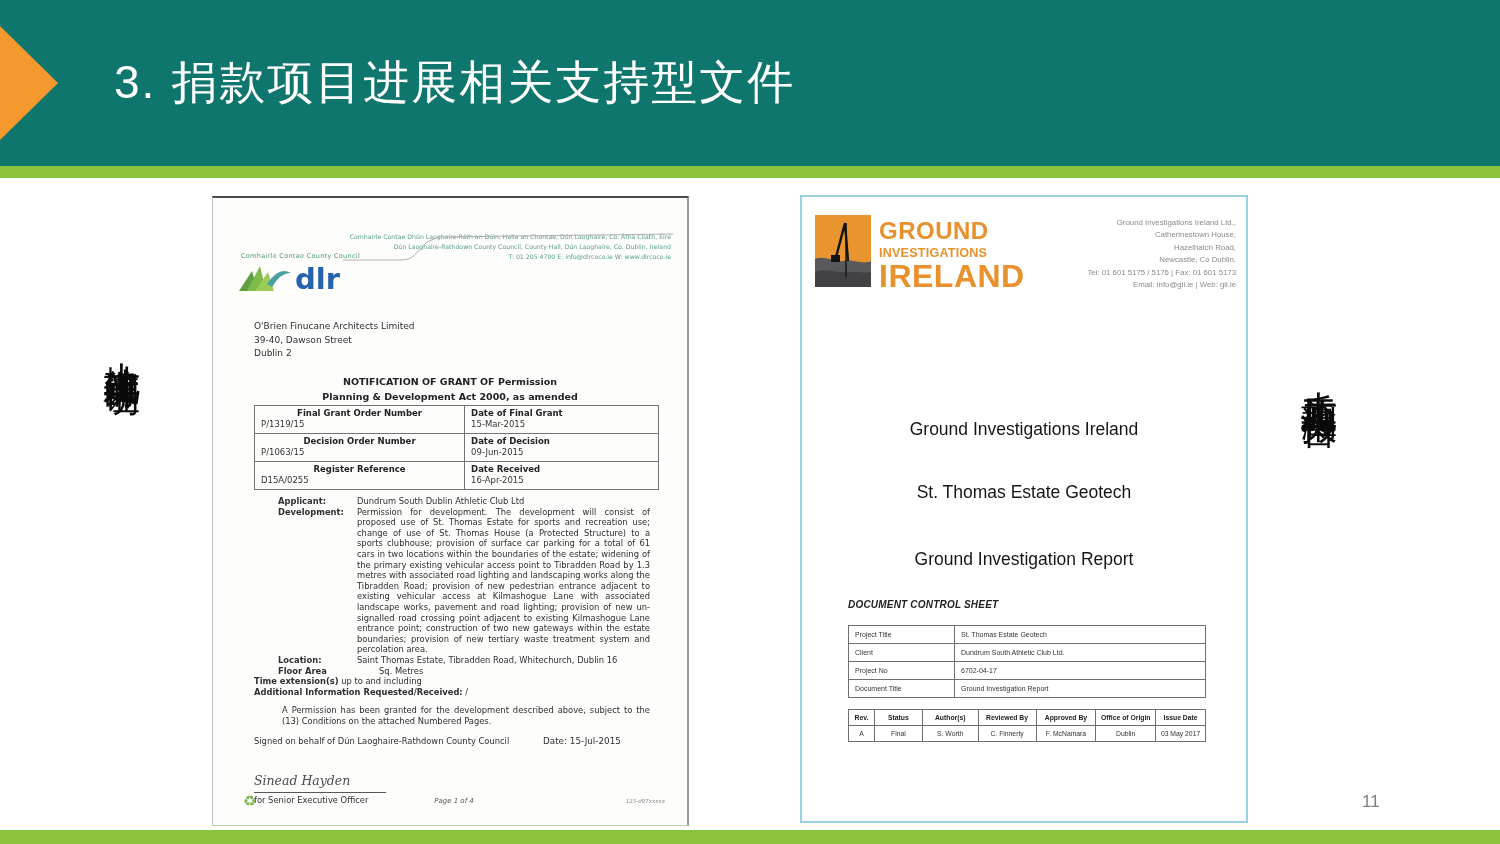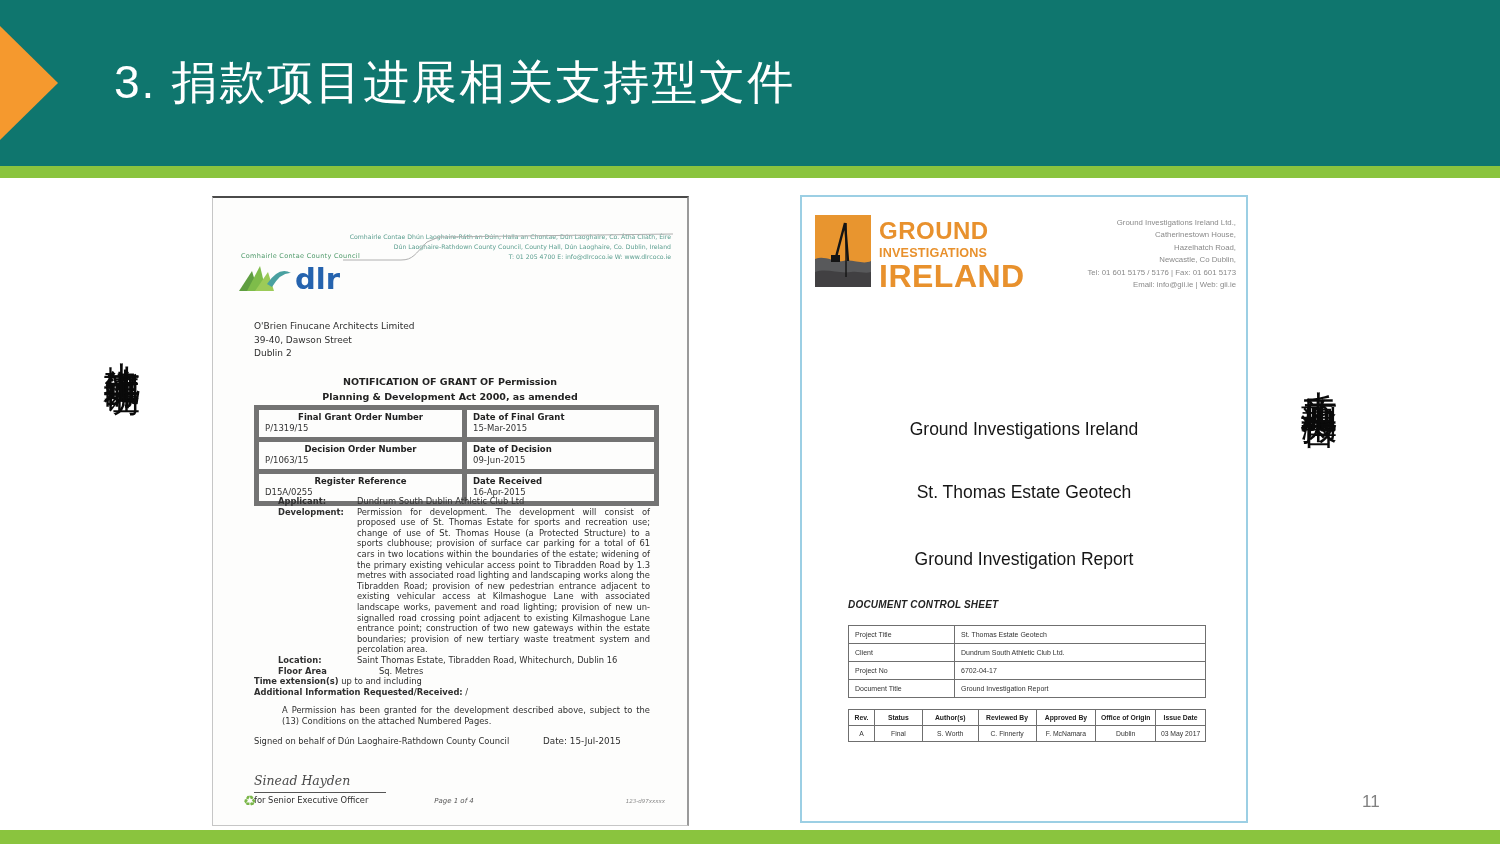--- a/index.html
+++ b/index.html
@@ -27,21 +27,21 @@
                     border-right: 2px solid #9a9a9a; color: #333; font-family: "DejaVu Sans", sans-serif; }
   .dlr-logo { position: absolute; left: 26px; top: 16px; display: flex; align-items: flex-end; gap: 4px; margin-top: 48px; }
   .dlr-text { color: #2563ae; font-size: 29px; font-weight: bold; line-height: 0.9; }
   .dlr-sub { position: absolute; left: 28px; top: 54px; font-size: 6.5px; color: #4f9a6a; letter-spacing: 0.3px; }
   .dlr-address { position: absolute; right: 16px; top: 34px; text-align: right;
                  font-size: 6.2px; color: #5b9e8f; line-height: 1.6; }
   .recipient { position: absolute; left: 41px; top: 122px; font-size: 9px; line-height: 1.5; color: #2e2e2e; }
   .perm-heading { position: absolute; left: 0; top: 177px; width: 100%; text-align: center;
                   font-weight: bold; font-size: 9.5px; line-height: 1.55; color: #222; }
   .grant-table { position: absolute; left: 41px; top: 207px; width: 405px; border-collapse: collapse; }
-  .grant-table td { border: 5px solid #737373; padding: 2px 6px 4px 6px; vertical-align: top; font-size: 8.5px; }
+  .grant-table td { border: 1px solid #737373; padding: 2px 6px 4px 6px; vertical-align: top; font-size: 8.5px; }
   .grant-table td.gl { width: 52%; }
   .grant-table .lbl { font-weight: bold; color: #222; }
   .grant-table td.gl .lbl { text-align: center; }
   .grant-table .val { margin-top: 1px; color: #333; }
   .fields { position: absolute; left: 41px; top: 298px; width: 396px; font-size: 8.35px;
             line-height: 1.27; color: #2f2f2f; }
   .frow { display: flex; }
   .flabel { width: 79px; flex-shrink: 0; font-weight: bold; margin-left: 24px; }
   .fval { flex: 1; text-align: justify; }
   .fval.indent { padding-left: 22px; text-align: left; }

